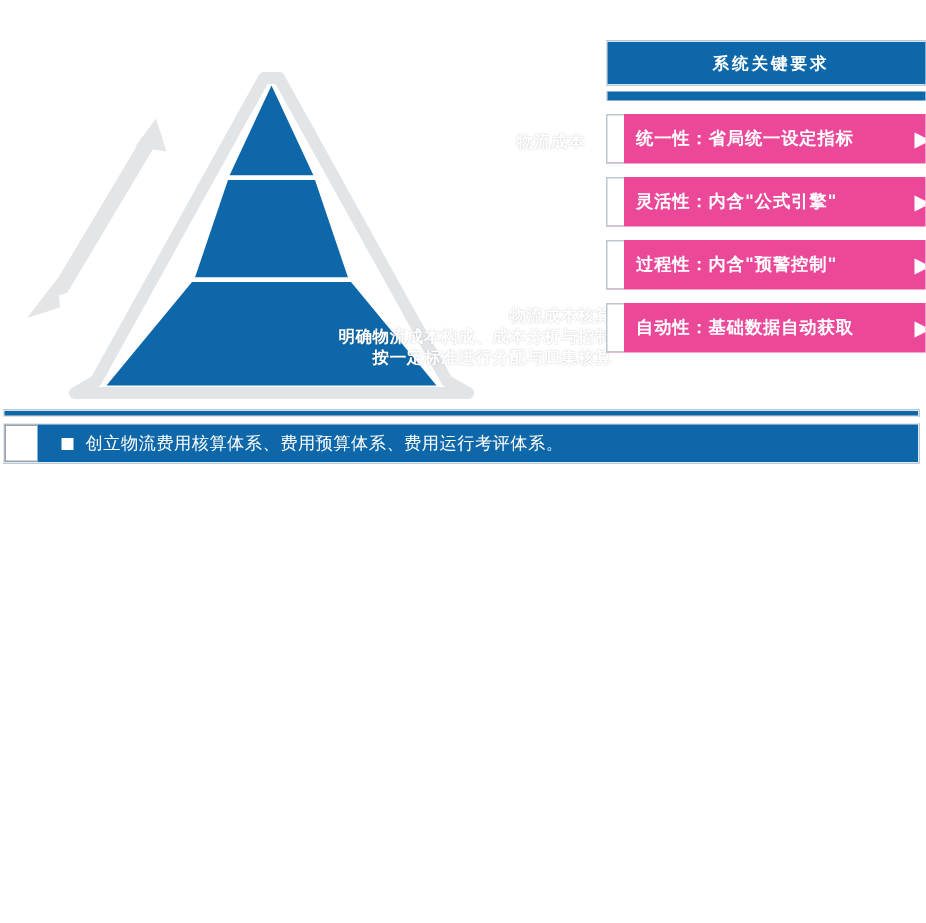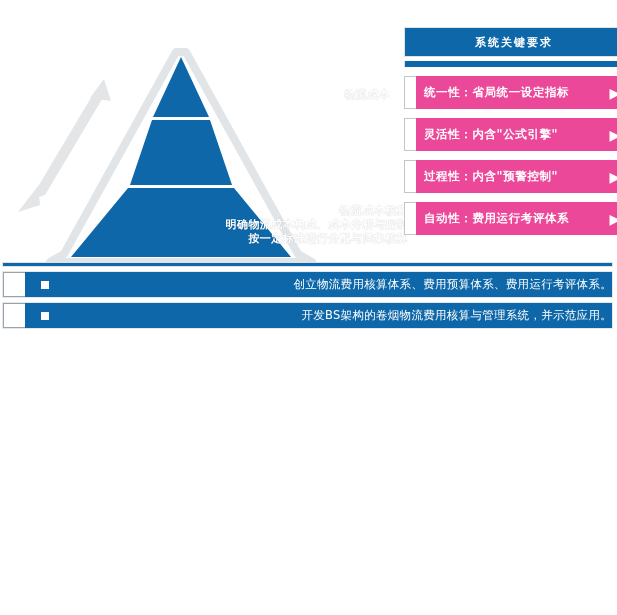--- a/index.html
+++ b/index.html
@@ -134,23 +134,22 @@
     color: #ffffff;
     font-size: 14px;
     line-height: 1;
     padding-right: 2px;
   }
 
   
   #bullets-group {
     position: absolute;
     left: 2px;
-    top: 262px;
+    top: 273px;
     width: 611px;
-    text-align: right;
   }
   #bullets-top-rule {
     height: 5px;
     background: #0d67a8;
     border: 1px solid #dfe3e6;
     box-sizing: border-box;
   }
   .bullet-row {
     position: relative;
     margin-top: 4px;
@@ -245,34 +244,29 @@
     </div>
 
     <div class="req-item">
       <span class="req-tab"></span>
       <span class="req-label">过程性：内含"预警控制"</span>
       <span class="req-arrow">▶</span>
     </div>
 
     <div class="req-item">
       <span class="req-tab"></span>
-      <span class="req-label">自动性：费用运行考评体系</span>
+      <span class="req-label">自动性：基础数据自动获取</span>
       <span class="req-arrow">▶</span>
     </div>
   </div>
 
   <div id="bullets-group">
     <div id="bullets-top-rule"></div>
 
     <div class="bullet-row">
       <span class="bullet-tab"></span>
       <span class="bullet-marker"></span>
       <span class="bullet-text">创立物流费用核算体系、费用预算体系、费用运行考评体系。</span>
     </div>
 
-    <div class="bullet-row">
-      <span class="bullet-tab"></span>
-      <span class="bullet-marker"></span>
-      <span class="bullet-text">开发BS架构的卷烟物流费用核算与管理系统，并示范应用。</span>
-    </div>
   </div>
 
 </div>
 
 </body></html>

